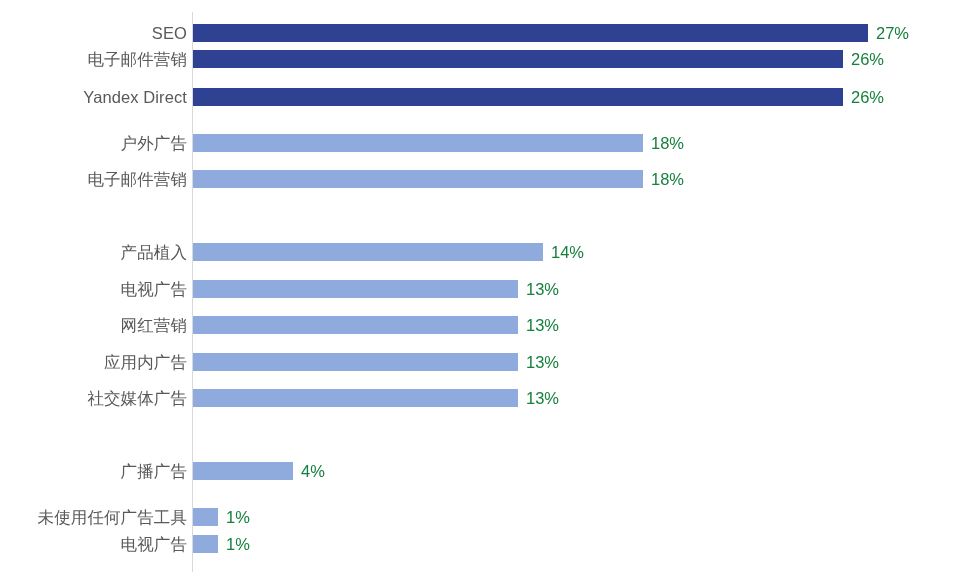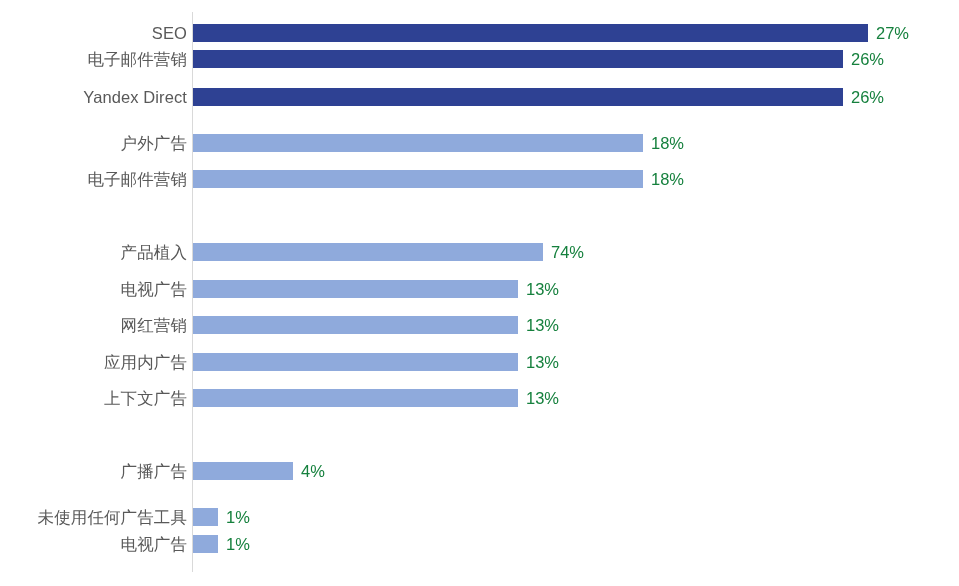--- a/index.html
+++ b/index.html
@@ -126,21 +126,21 @@
         <div class="cat-label">电子邮件营销</div>
         <div class="bar-track">
           <div class="bar" style="width: 450px;"></div>
           <div class="val-label" style="left: 458px;">18%</div>
         </div>
       </div>
       <div class="bar-row" style="top: 234px;">
         <div class="cat-label">产品植入</div>
         <div class="bar-track">
           <div class="bar" style="width: 350px;"></div>
-          <div class="val-label" style="left: 358px;">74%</div>
+          <div class="val-label" style="left: 358px;">14%</div>
         </div>
       </div>
       <div class="bar-row" style="top: 270.5px;">
         <div class="cat-label">电视广告</div>
         <div class="bar-track">
           <div class="bar" style="width: 325px;"></div>
           <div class="val-label" style="left: 333px;">13%</div>
         </div>
       </div>
       <div class="bar-row" style="top: 307px;">
@@ -151,21 +151,21 @@
         </div>
       </div>
       <div class="bar-row" style="top: 343.5px;">
         <div class="cat-label">应用内广告</div>
         <div class="bar-track">
           <div class="bar" style="width: 325px;"></div>
           <div class="val-label" style="left: 333px;">13%</div>
         </div>
       </div>
       <div class="bar-row" style="top: 380px;">
-        <div class="cat-label">上下文广告</div>
+        <div class="cat-label">社交媒体广告</div>
         <div class="bar-track">
           <div class="bar" style="width: 325px;"></div>
           <div class="val-label" style="left: 333px;">13%</div>
         </div>
       </div>
       <div class="bar-row" style="top: 453px;">
         <div class="cat-label">广播广告</div>
         <div class="bar-track">
           <div class="bar" style="width: 100px;"></div>
           <div class="val-label" style="left: 108px;">4%</div>

